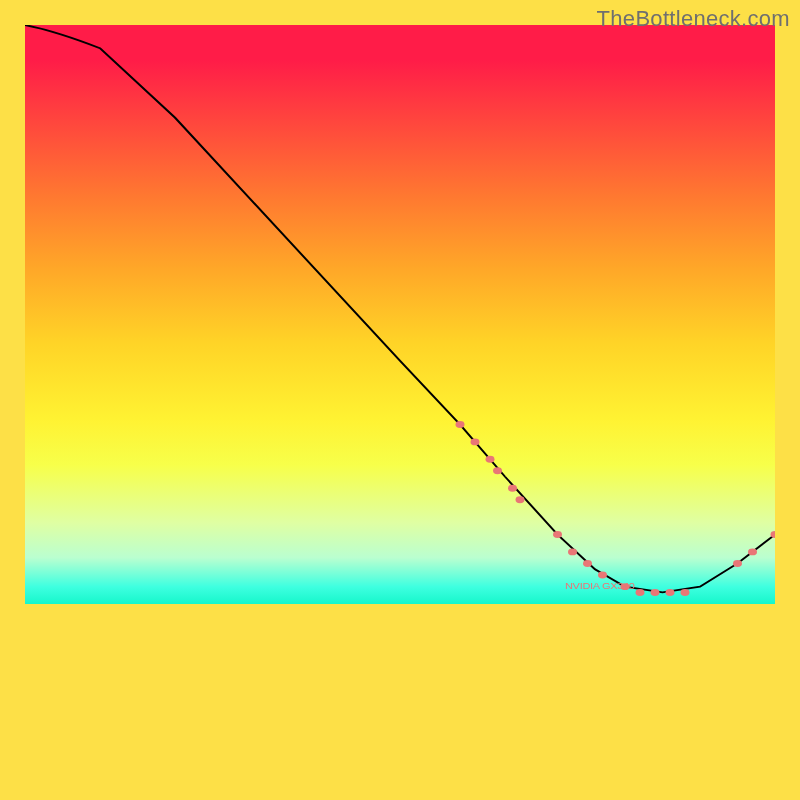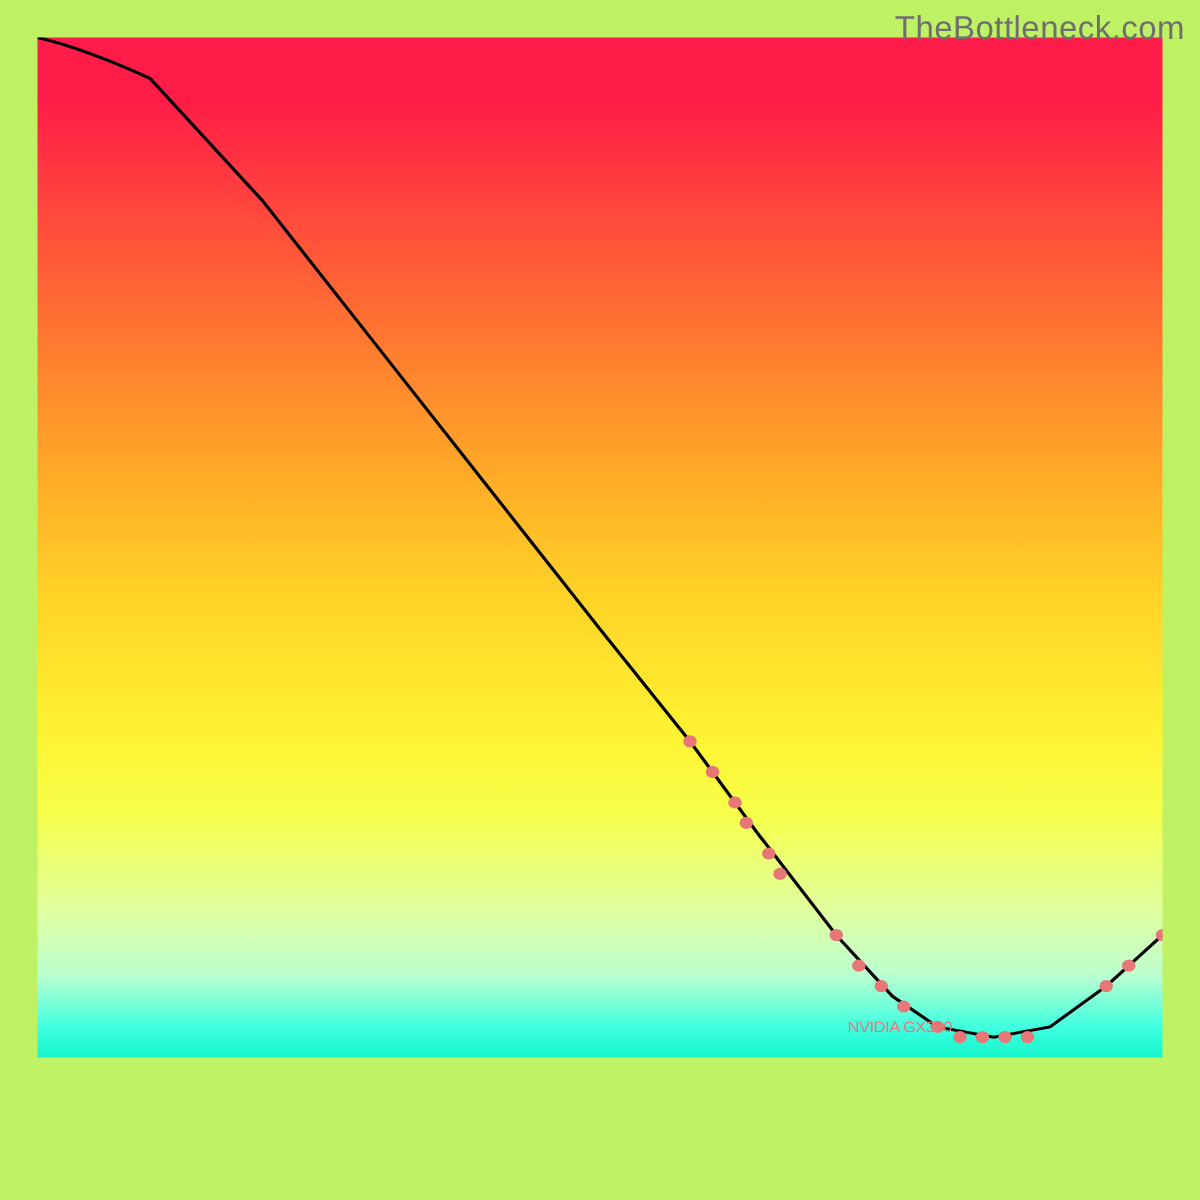--- a/index.html
+++ b/index.html
@@ -8,39 +8,39 @@
     width: 800px;
     height: 800px;
     background: #000;
     overflow: hidden;
     font-family: Arial, Helvetica, sans-serif;
   }
   .frame {
     position: relative;
     width: 800px;
     height: 800px;
-    background: #bef264;
+    background: #fde047;
     text-align: right;
   }
   .watermark {
     position: absolute;
     top: 6px;
     right: 10px;
     color: #6f6f6f;
     font-size: 22px;
     font-weight: 500;
     letter-spacing: 0.3px;
     z-index: 5;
   }
   .plot-area {
     position: absolute;
     left: 25px;
     top: 25px;
     width: 750px;
-    height: 680px;
+    height: 579px;
   }
   .gradient {
     position: absolute;
     inset: 0;
     background: linear-gradient(
       to bottom,
       #ff1c48 0%,
       #ff1c48 6%,
       #ff4b3c 18%,
       #ff7a30 30%,

